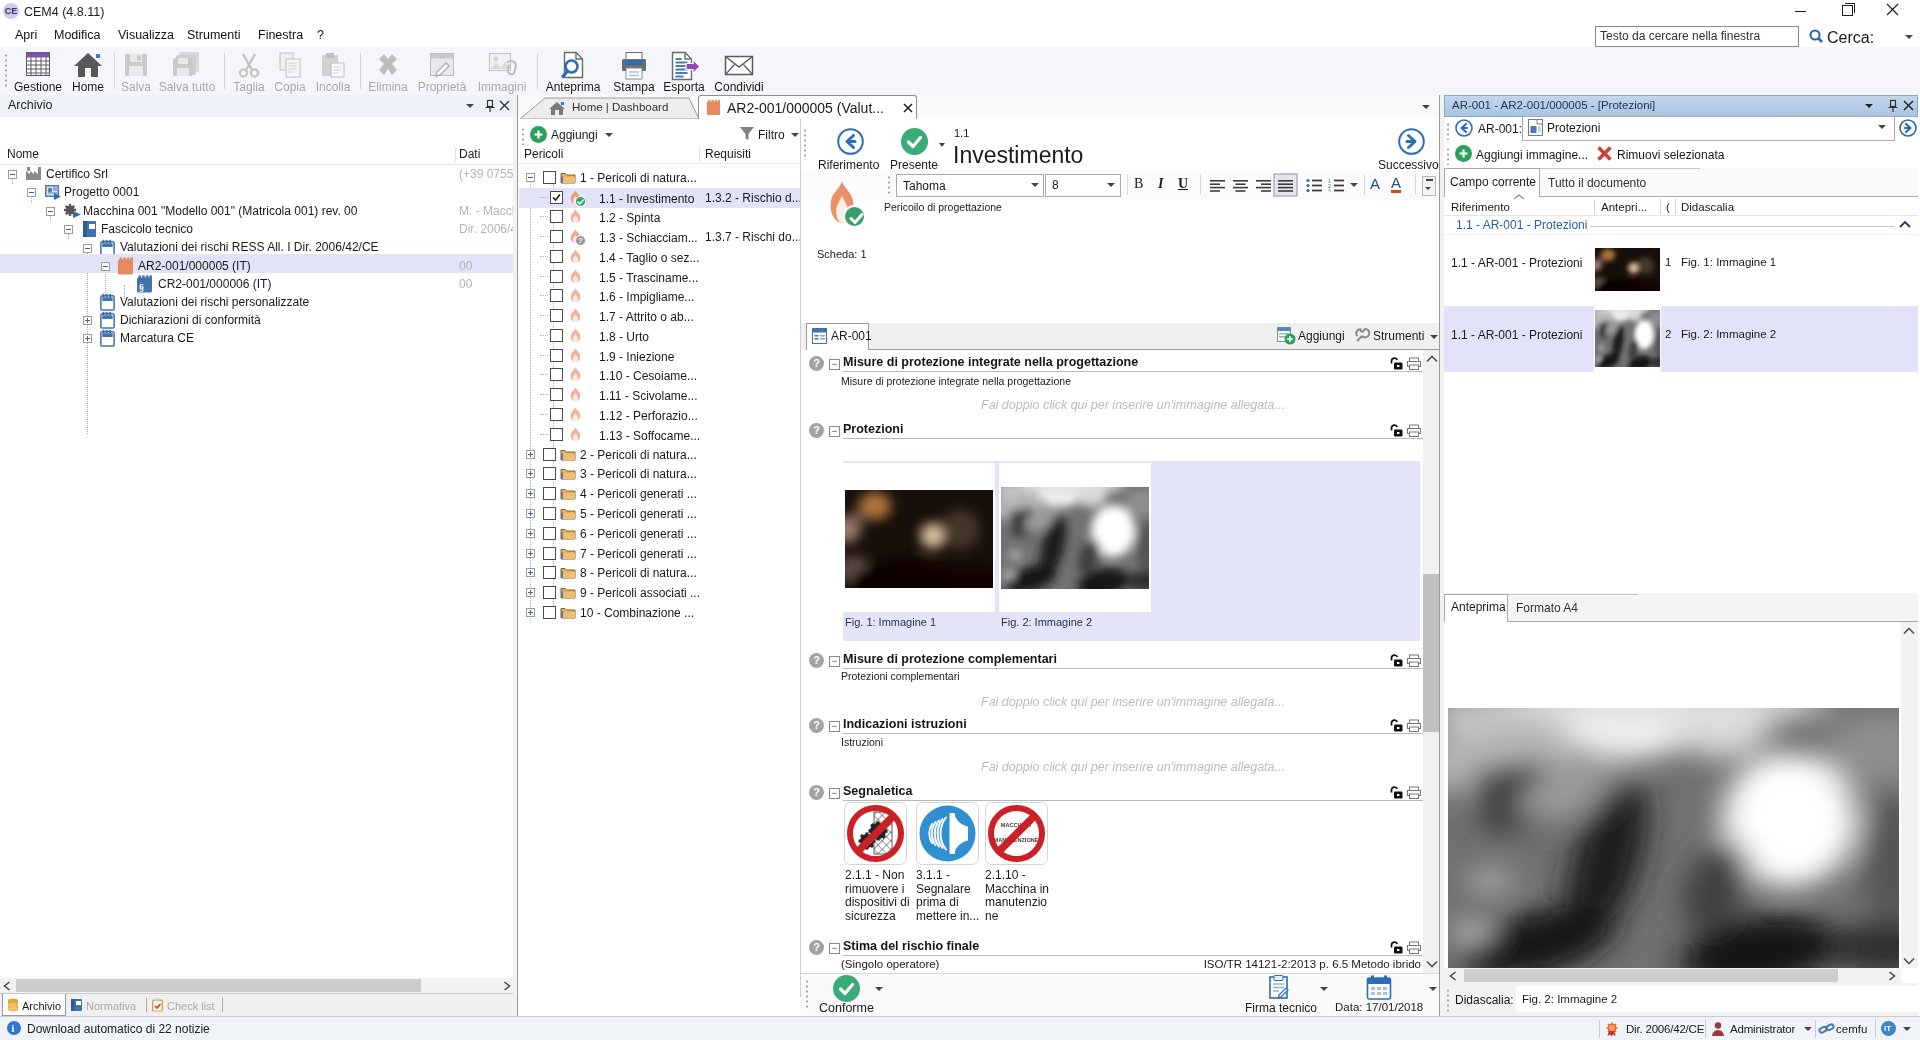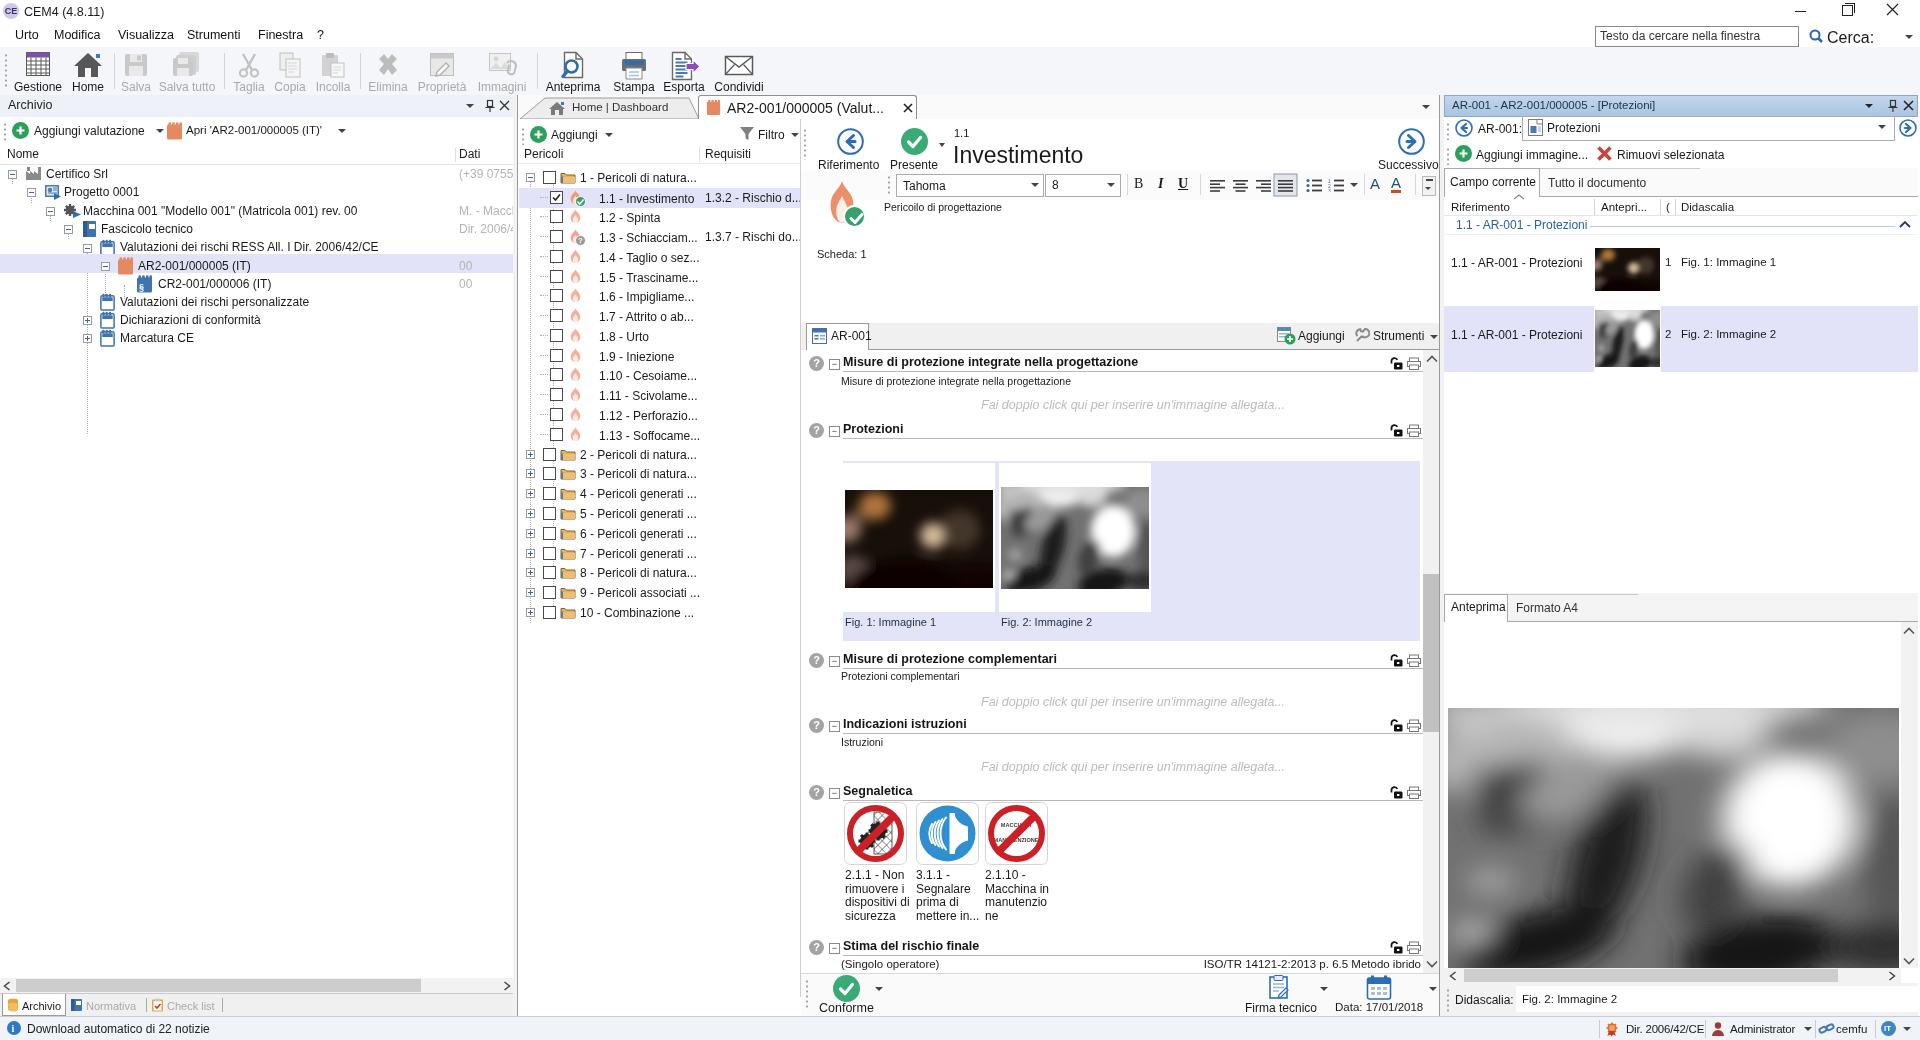--- a/index.html
+++ b/index.html
@@ -54,21 +54,21 @@
 
   <div class="a" style="left:1795px;top:11px;width:11px;height:1px;background:#222"></div>
   <div class="a" style="left:1842px;top:5px;width:9px;height:9px;border:1px solid #222"></div>
   <div class="a" style="left:1845px;top:3px;width:9px;height:9px;border-top:1px solid #222;border-right:1px solid #222"></div>
   <svg class="a" style="left:1886px;top:3px" width="13" height="13">
       <path d="M1,1 L12,12 M12,1 L1,12" stroke="#222" stroke-width="1.2"></path>
     </svg>
 </div>
 
 <div class="a" id="menubar">
-  <div class="menuitem" style="left:15px">Urto</div>
+  <div class="menuitem" style="left:15px">Apri</div>
   <div class="menuitem" style="left:54px">Modifica</div>
   <div class="menuitem" style="left:118px">Visualizza</div>
   <div class="menuitem" style="left:187px">Strumenti</div>
   <div class="menuitem" style="left:258px">Finestra</div>
   <div class="menuitem" style="left:317px">?</div>
   <div class="a" style="left:1595px;top:1px;width:198px;height:19px;border:1px solid #8a8a8a;background:#fff;font-size:12px;color:#333;line-height:19px;padding-left:4px">Testo da cercare nella finestra</div>
   <svg class="a" style="left:1808px;top:3px" width="16" height="16">
       <circle cx="7" cy="7" r="4.5" fill="none" stroke="#2866a8" stroke-width="2"></circle>
       <path d="M10.5,10.5 L14,14" stroke="#2866a8" stroke-width="2.5"></path>
     </svg>
@@ -176,40 +176,20 @@
   <div class="phead" style="left:0;top:0;width:514px">
     <span style="position:absolute;left:8px;top:3px">Archivio</span>
     <div class="carr" style="left:466px;top:9px"></div>
     <svg class="a" style="left:484px;top:4px" width="12" height="14">
         <rect x="3.5" y="1.5" width="5" height="6" fill="none" stroke="#333" stroke-width="1.2"></rect>
         <path d="M1.5,8.5 h9 M6,8.5 v4.5" stroke="#333" stroke-width="1.2"></path>
       </svg>
     <svg class="a" style="left:499px;top:5px" width="11" height="11">
         <path d="M1,1 L10,10 M10,1 L1,10" stroke="#333" stroke-width="1.4"></path>
       </svg>
-  </div>
-  <div class="a" style="left:0;top:22px;width:514px;height:29px;background:#fff">
-    <div class="grip" style="left:3px;top:5px;height:20px"></div>
-    <div class="circle-btn" style="left:12px;top:5px;width:17px;height:17px;background:#2ca05a"></div>
-    <svg class="a" style="left:12px;top:5px" width="17" height="17">
-        <path d="M8.5,4.5 v8 M4.5,8.5 h8" stroke="#fff" stroke-width="2.2"></path>
-      </svg>
-    <div class="a" style="left:34px;top:7px;font-size:12px">Aggiungi valutazione</div>
-    <div class="carr" style="left:156px;top:12px"></div>
-    <div class="a" id="ic-notebook1" style="left:166px;top:4px"><svg width="17" height="20" viewBox="0 0 17 19">
-          <rect x="1" y="3" width="15" height="15" rx="1.5" fill="#e58a60"></rect>
-          <g fill="#e58a60">
-            <rect x="2.5" y="0.8" width="2.6" height="4" rx="1.2"></rect>
-            <rect x="6.2" y="0.8" width="2.6" height="4" rx="1.2"></rect>
-            <rect x="9.9" y="0.8" width="2.6" height="4" rx="1.2"></rect>
-            <rect x="13.4" y="0.8" width="2.6" height="4" rx="1.2"></rect>
-          </g>
-        </svg></div>
-    <div class="a" style="left:186px;top:7px;font-size:11.5px">Apri 'AR2-001/000005 (IT)'</div>
-    <div class="carr" style="left:338px;top:12px"></div>
   </div>
 
   <div class="a" style="left:0;top:51px;width:514px;height:18px;background:#fff;border-bottom:1px solid #e4e4e4">
     <span style="position:absolute;left:7px;top:1px">Nome</span>
     <span style="position:absolute;left:459px;top:1px">Dati</span>
     <div class="vline" style="left:455px;top:2px;height:14px;background:#e0e0e0"></div>
   </div>
   <div class="a" id="ltree" style="left:0;top:66px;width:514px;height:817px;overflow:hidden">
 
     <div class="a" style="left:12px;top:14px;width:1px;height:9px;border-left:1px dotted #a8a8a8"></div>

